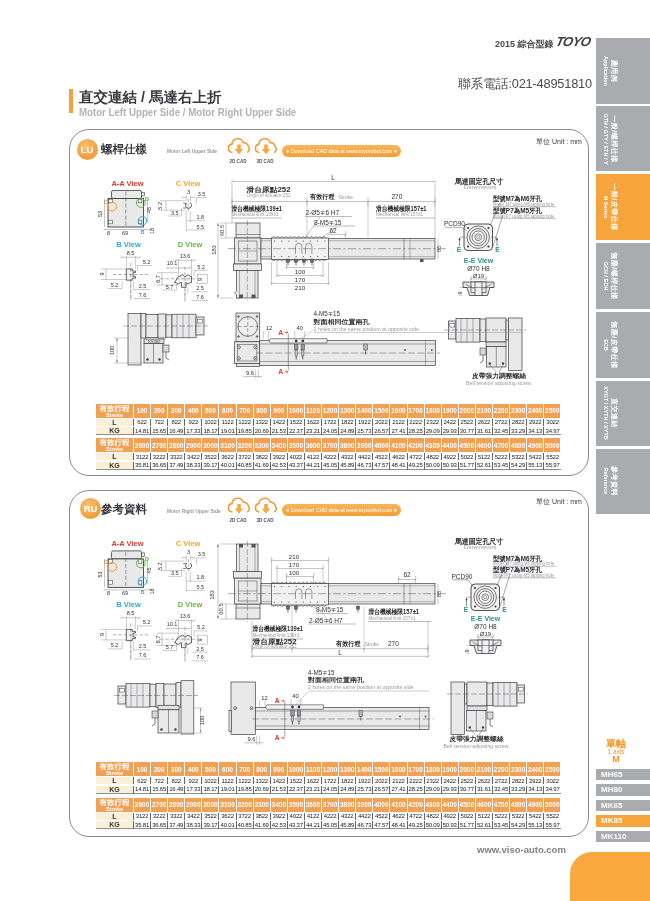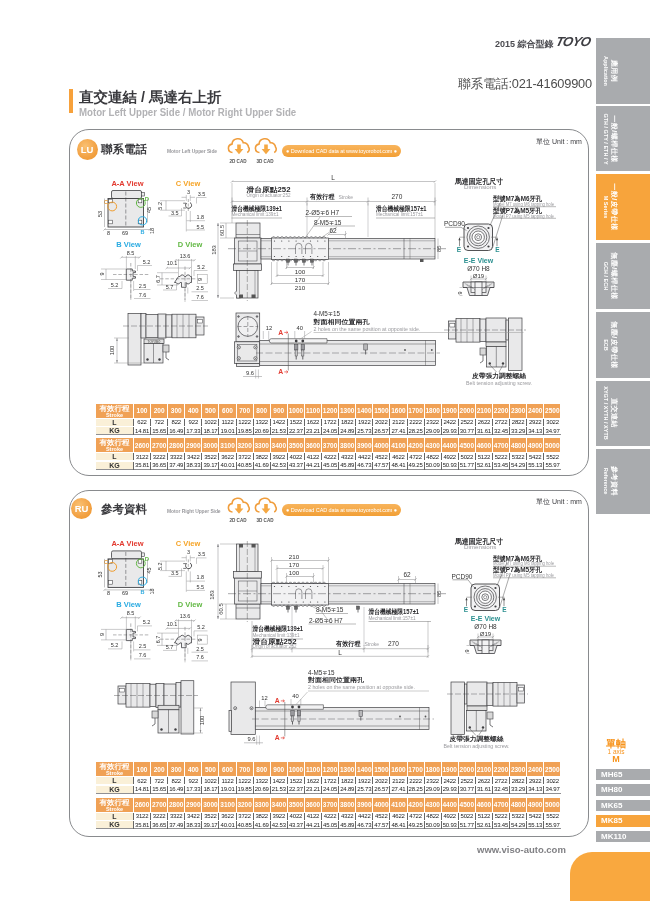--- a/index.html
+++ b/index.html
@@ -38,21 +38,21 @@
 .mtab{left:596px;width:54px;height:11.5px;background:#a9abae;color:#fff;font-size:8px;font-weight:bold;line-height:11.5px;padding-left:5px;box-sizing:border-box;}
 .orange{background:#f7a43c !important;}
 .axis1{left:598px;width:36px;text-align:center;color:#f7941d;}
 .site{left:477px;top:844px;font-size:9.5px;font-weight:bold;color:#808084;}
 .corner{left:570px;top:852px;width:80px;height:49px;background:#f9a83f;border-top-left-radius:22px;}
 </style>
 </head>
 <body>
 <div class="abs cat">2015  綜合型錄</div>
 <div class="abs toyo">TOYO</div>
-<div class="abs phone">聯系電話:021-41609900</div>
+<div class="abs phone">聯系電話:021-48951810</div>
 <div class="abs tbar"></div>
 <div class="abs title-cn">直交連結 / 馬達右上折</div>
 <div class="abs title-en">Motor Left Upper Side / Motor Right Upper Side</div>
 
 <div class="abs stab" style="top:38px;height:66px;">
     <div class="rot">
       <div class="cn">應用例</div>
       <div class="en">Application</div>
     </div>
   </div>
@@ -100,28 +100,28 @@
 <div class="abs mtab" style="top:784px;">MH80</div>
 <div class="abs mtab" style="top:799.5px;">MK65</div>
 <div class="abs mtab orange" style="top:815px;">MK85</div>
 <div class="abs mtab" style="top:830.5px;">MK110</div>
 <div class="abs site">www.viso-auto.com</div>
 <div class="abs corner"></div>
 
 <div class="abs panel" id="panel1"></div>
 
 <div class="abs pc" style="left:76.5px;top:138.5px;">LU</div>
-<div class="abs ptitle" style="left:101px;top:142px;">聯系電話</div>
+<div class="abs ptitle" style="left:101px;top:142px;">螺桿仕樣</div>
 <div class="abs psub" style="left:167px;top:147px;">Motor Left Upper Side</div>
 <div class="abs pill" style="left:282px;top:144.5px;width:119px;height:12px;line-height:12px;">● Download CAD data at www.toyorobot.com ●</div>
 <div class="abs cadlab" style="left:225px;top:158.5px;">2D CAD</div>
 <div class="abs cadlab" style="left:252px;top:158.5px;">3D CAD</div>
 <div class="abs unit" style="left:536px;top:137px;">單位 Unit : mm</div>
 
-<div class="abs pc" style="left:71px;top:498px;">RU</div>
+<div class="abs pc" style="left:80px;top:498px;">RU</div>
 <div class="abs ptitle" style="left:101px;top:501.5px;">參考資料</div>
 <div class="abs psub" style="left:167px;top:506.5px;">Motor Right Upper Side</div>
 <div class="abs pill" style="left:282px;top:504px;width:119px;height:12px;line-height:12px;">● Download CAD data at www.toyorobot.com ●</div>
 <div class="abs cadlab" style="left:225px;top:518px;">2D CAD</div>
 <div class="abs cadlab" style="left:252px;top:518px;">3D CAD</div>
 <div class="abs unit" style="left:536px;top:496.5px;">單位 Unit : mm</div>
 <table class="t abs" style="left:96px;top:403.5px;width:465px;" id="t1a">
 <colgroup>
       <col style="width:37.5px">
       <col style="width:17.1px">

